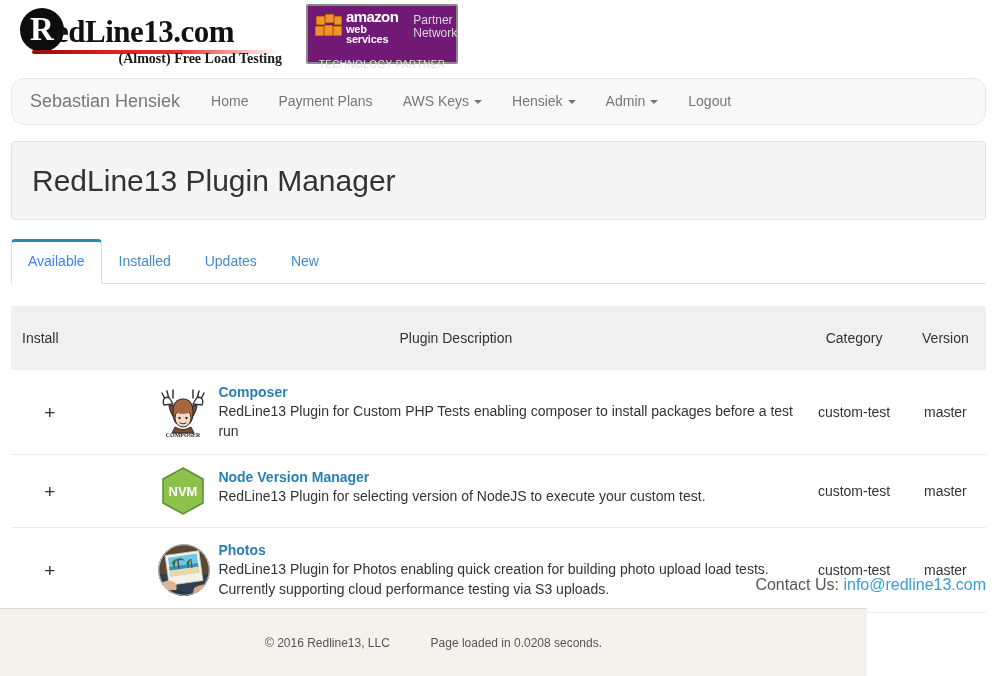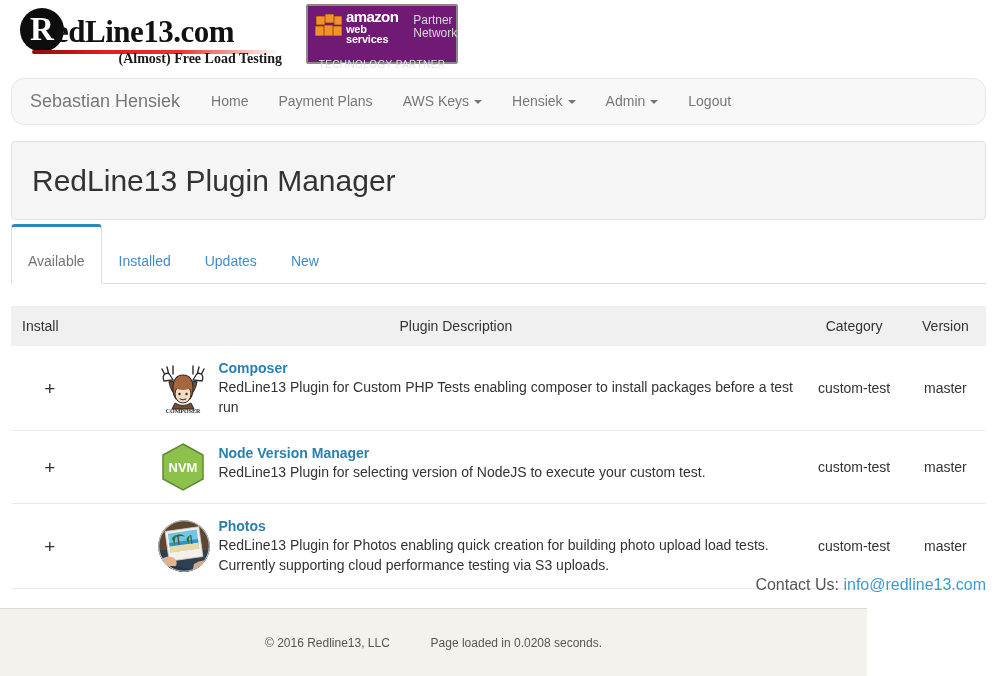--- a/index.html
+++ b/index.html
@@ -120,32 +120,32 @@
     border-bottom: 1px solid #ddd;
     display: flex; align-items: flex-end;
   }
   .tab {
     font-size: 14px; color: #428bca; padding: 11px 16px 12px 16px;
     line-height: 20px; cursor: pointer;
     border: 1px solid transparent; border-radius: 4px 4px 0 0;
     margin-bottom: -1px;
   }
   .tab.active {
-    color: #737373; background: #fff;
+    color: #3b82f6; background: #fff;
     border: 1px solid #ddd; border-bottom-color: #fff;
     border-top: 3px solid #2a8ab5;
-    padding-top: 24px;
+    padding-top: 9px;
   }
 
   
   .tbl { position: absolute; left: 11px; top: 306px; width: 975px; }
   table { width: 100%; border-collapse: collapse; }
   thead th {
     background: #f0f0f0; font-size: 14px; font-weight: normal; color: #333;
-    padding: 12px 10px; text-align: center; border: none;
+    padding: 24px 10px; text-align: center; border: none;
   }
   thead th.col-install { text-align: left; padding-left: 11px; width: 96px; }
   thead th.col-desc { width: 685px; }
   thead th.col-cat { width: 100px; }
   thead th.col-ver { width: 80px; }
   tbody tr { border-bottom: 1px solid #eceaea; }
   tbody td { padding: 0; vertical-align: middle; font-size: 14px; color: #333; }
   td.c-install { text-align: center; width: 96px; }
   .plus-btn {
     display: inline-block; font-size: 19px; color: #333; line-height: 1;

